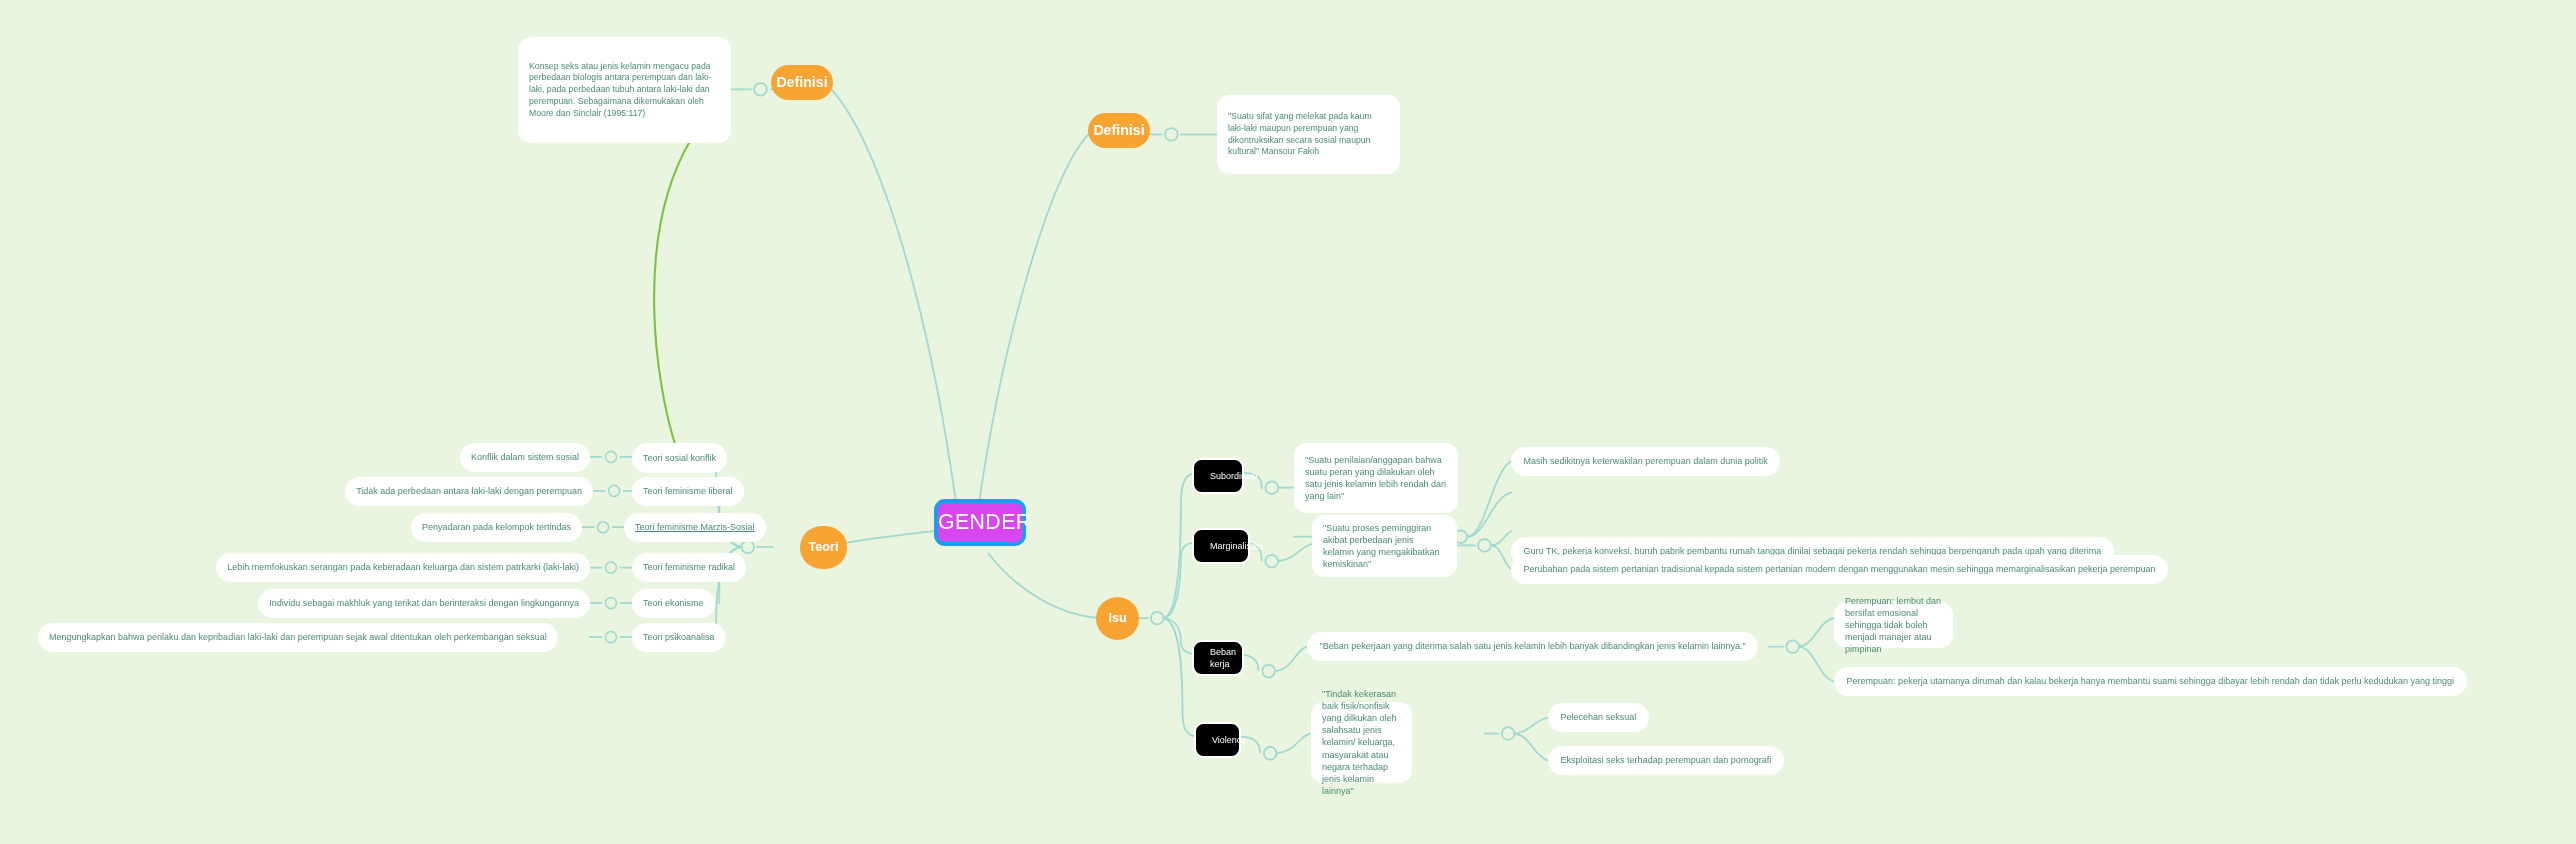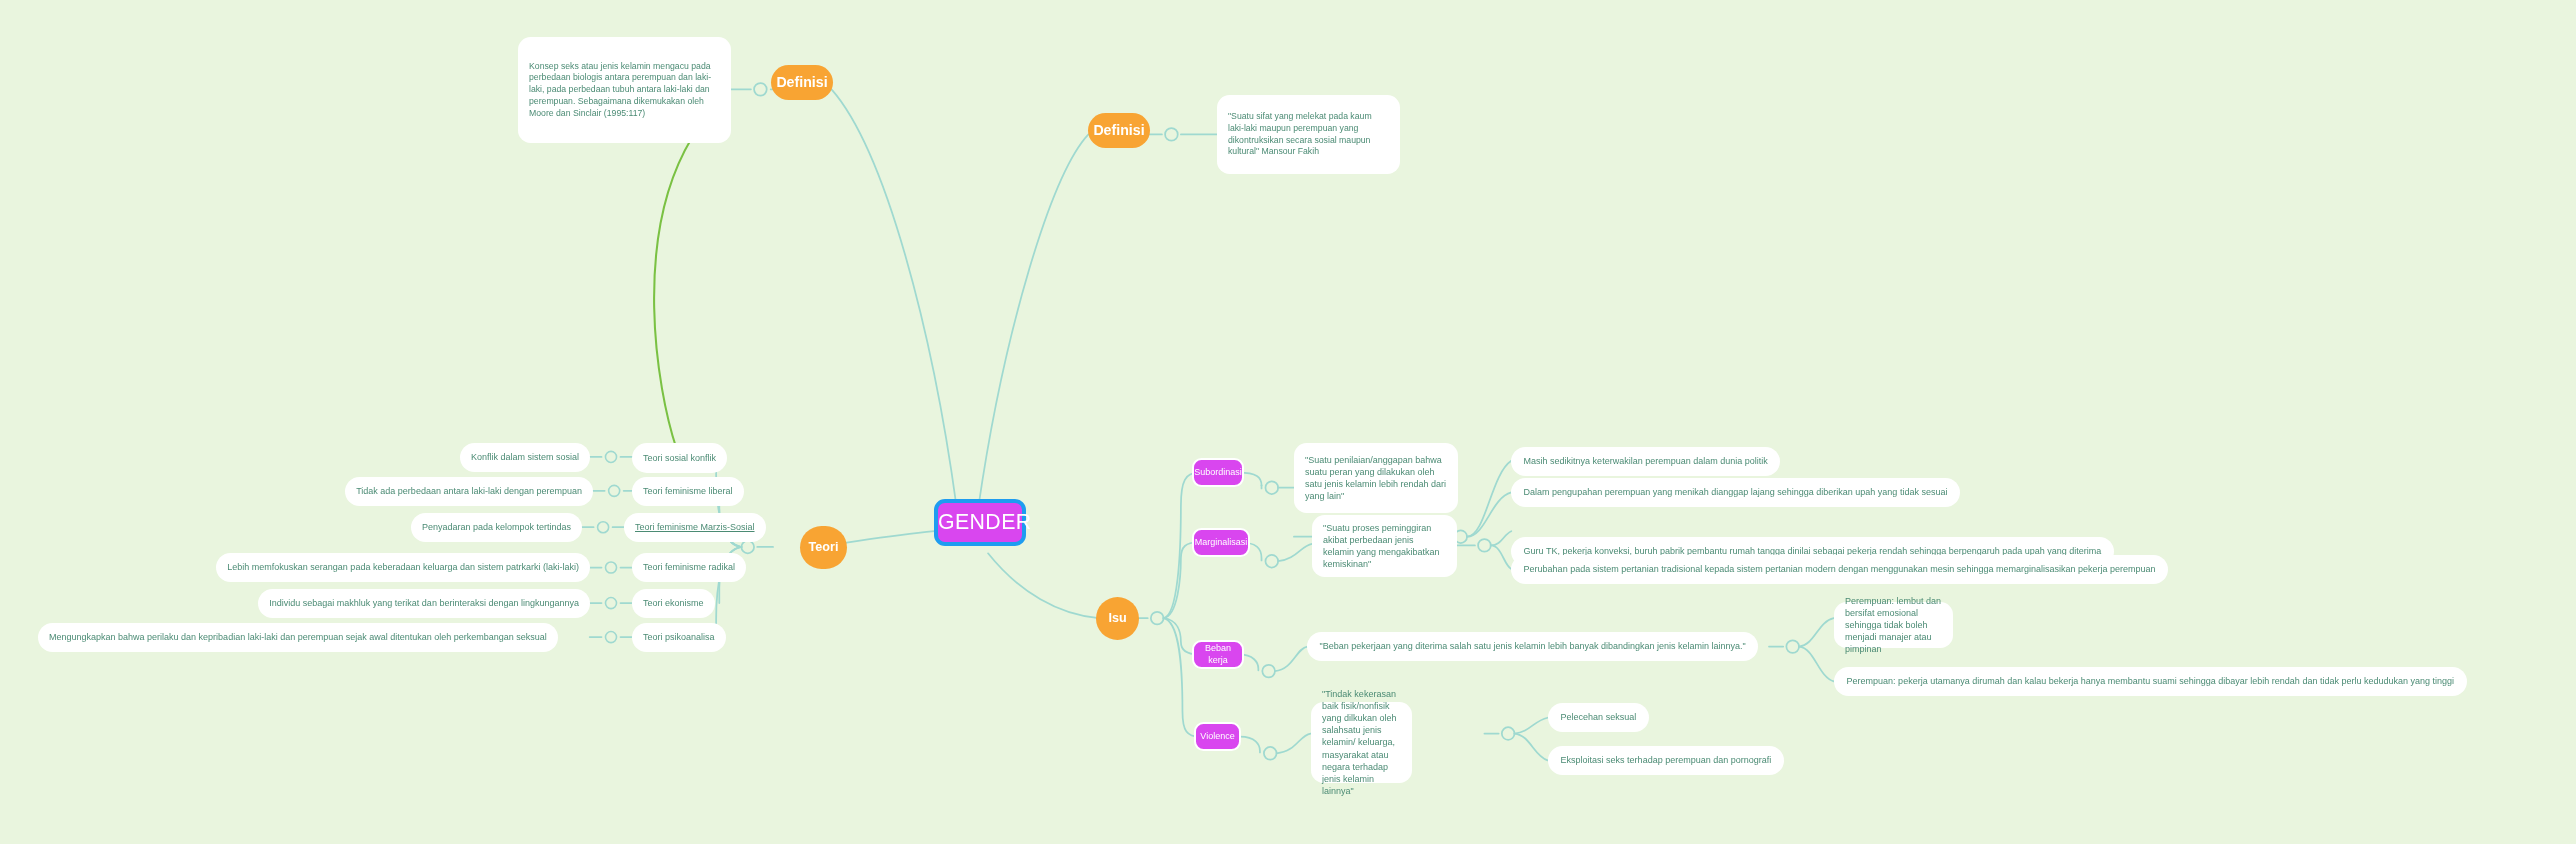--- a/index.html
+++ b/index.html
@@ -48,27 +48,27 @@
     font-weight: bold;
     border-radius: 790px;
     justify-content: center;
     padding: 0;
   }
   .f-def { font-size: 14.2px; }
   .f-teori { font-size: 12.6px; }
   .f-isu   { font-size: 12.6px; }
   
   .pill-green {
-    background: #d946ef;
+    background: #000000;
     color: #ffffff;
     border: 2.4px solid #ffffff;
     border-radius: 9.5px;
     font-size: 9px;
     justify-content: flex-start;
-    padding: 0;
+    padding: 16px;
   }
   
   .card {
     background: #ffffff;
     border-radius: 12.6px;
     color: #4b8b74;
   }
   .card.s   { font-size: 8.7px; }
   .card.m   { font-size: 9px; }
   .card.q   { font-size: 9px; }
@@ -249,23 +249,20 @@
 
   <div class="node pill-green" style="left:1192px; top:458px; width:52px; height:28.5px;">
     <span class="txt c">Subordinasi</span>
   </div>
   <div class="node card q" style="left:1294px; top:443px; width:164px; height:70px; align-items:center;">
     <span class="txt">"Suatu penilaian/anggapan bahwa suatu peran yang dilakukan oleh satu jenis kelamin lebih rendah dari yang lain"</span>
   </div>
   <div class="node card m pill-card center-v one-line" style="left:1511px; top:447px; height:28.5px; padding:0 12.6px;">
     <span>Masih sedikitnya keterwakilan perempuan dalam dunia politik</span>
   </div>
-  <div class="node card m pill-card center-v one-line" style="left:1511px; top:478px; height:28.5px; padding:0 12.6px;">
-    <span>Dalam pengupahan perempuan yang menikah dianggap lajang sehingga diberikan upah yang tidak sesuai</span>
-  </div>
 
   <div class="node pill-green" style="left:1192px; top:528px; width:58px; height:28.5px;">
     <span class="txt c">Marginalisasi</span>
   </div>
   <div class="node card q" style="left:1312px; top:515px; width:145px; height:62px; align-items:center;">
     <span class="txt">"Suatu proses peminggiran akibat perbedaan jenis kelamin yang mengakibatkan kemiskinan"</span>
   </div>
   <div class="node card m pill-card center-v one-line" style="left:1511px; top:517px; height:28.5px; padding:0 12.6px;margin-top:20px;">
     <span>Guru TK, pekerja konveksi, buruh pabrik pembantu rumah tangga dinilai sebagai pekerja rendah sehingga berpengaruh pada upah yang diterima</span>
   </div>

